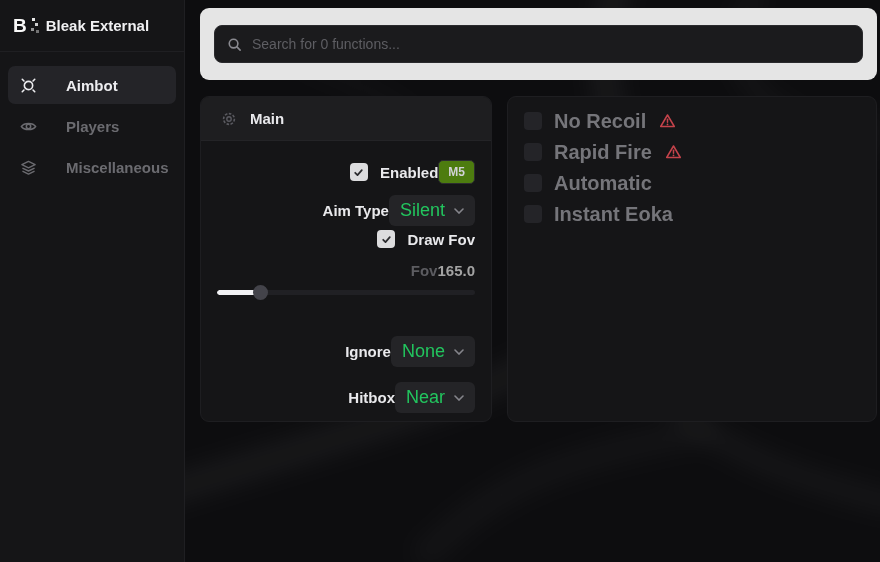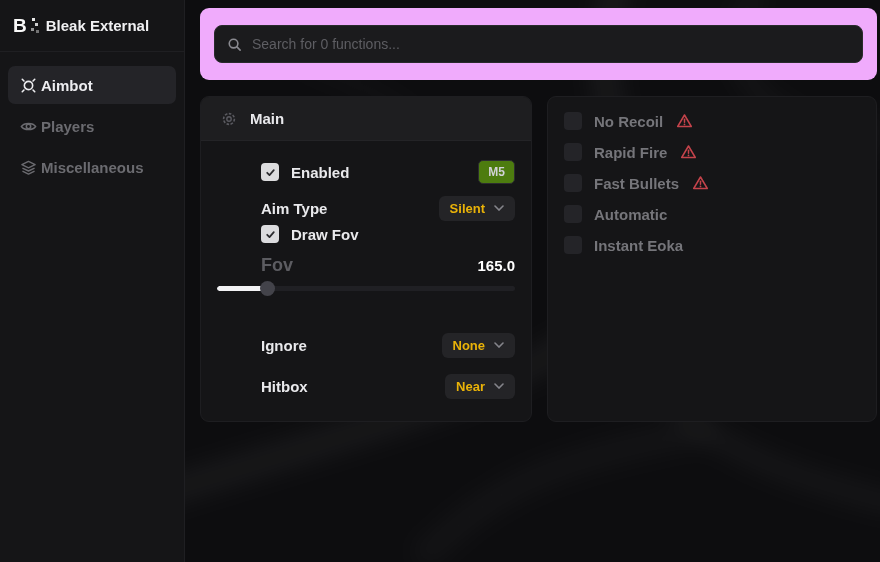--- a/index.html
+++ b/index.html
@@ -27,65 +27,65 @@
     line-height:1; padding-right:6px;
   }
   .logo::after {
     content:''; position:absolute; width:3px; height:3px; background:#e8e8e8;
     right:-2px; top:2px;
     box-shadow:3px 5px 0 #cfcfcf, -1px 10px 0 rgba(255,255,255,.55), 4px 12px 0 rgba(255,255,255,.4);
   }
   .app-title { font-size:15px; font-weight:700; color:#f0f0f2; }
   .nav { padding:14px 8px; display:flex; flex-direction:column; gap:3px; }
   .nav-item {
-    height:38px; border-radius:7px; display:flex; align-items:center; gap:4px;
+    height:38px; border-radius:7px; display:flex; align-items:center; gap:29px;
     padding:0 12px; color:#6b6b70; font-weight:600; font-size:15px; cursor:pointer;
   }
   .nav-item.active { background:#242428; color:#ededf0; }
   .nav-item .icon { display:flex; }
 
   
   .content { position:absolute; left:186px; top:0; right:0; bottom:0; z-index:1; }
 
   .search-panel {
     position:absolute; top:8px; left:14px; right:3px; height:72px;
-    background:#f0abfc; border-radius:9px; padding:17px 14px;
+    background:#e5e5e5; border-radius:9px; padding:17px 14px;
   }
   .search-box {
     height:38px; background:#1b1b1d; border:1px solid #2a2a2d; border-radius:8px;
     display:flex; align-items:center; gap:10px; padding:0 12px;
   }
   .search-box svg { flex:none; }
   .search-box input {
     flex:1; background:transparent; border:none; outline:none;
     color:#a9a9ae; font-size:14px; font-family:"Liberation Sans", sans-serif;
   }
   .search-box input::placeholder { color:#5e5e63; }
 
   .panels { position:absolute; top:96px; left:14px; right:3px; display:flex; gap:15px; }
   .panel {
     background:var(--panel, #151517); border-radius:9px; overflow:hidden;
     border:1px solid #1e1e21; height:326px;
   }
-  .panel.main-panel { width:332px; flex:none; }
+  .panel.main-panel { width:292px; flex:none; }
   .panel.other-panel { flex:1; }
   .panel-header {
     height:44px; background:var(--panel-header, #1e1e20);
     display:flex; align-items:center; gap:13px; padding:0 20px;
     border-bottom:1px solid #242427;
   }
   .panel-title { font-size:15px; font-weight:600; color:#e9e9ec; }
   .panel-body { padding:12px 16px 16px; }
 
   
-  .row { display:flex; align-items:center; justify-content:space-between; min-height:26px;padding-left:44px; }
+  .row { display:flex; align-items:center; justify-content:flex-end; min-height:26px;padding-left:44px; }
   .row-left { display:flex; align-items:center; gap:12px; }
   .lbl { font-size:15px; font-weight:600; color:#e9e9ec; }
-  .lbl-dim { font-size:18px; font-weight:600; color:#5c5c61; }
-  .val { font-size:15px; font-weight:700; color:#ffffff; }
+  .lbl-dim { font-size:15px; font-weight:600; color:#5c5c61; }
+  .val { font-size:15px; font-weight:700; color:#a3a3a3; }
 
   .r-enabled { margin:6px 0 10px; }
   .r-aimtype { }
   .r-drawfov { margin-bottom:8px; }
   .r-fov { margin-bottom:4px; min-height:20px; }
   .r-slider { margin-bottom:12px; }
   .r-ignore { margin-bottom:15px;margin-top:36px; }
 
   
   .checkbox {
@@ -98,38 +98,38 @@
 
   
   .keybind {
     background:#4d7c0f; border:1px solid #2c2c30; border-radius:5px;
     padding:4px 9px; font-size:12px; font-weight:700; color:#d2d2d7; cursor:pointer;
   }
   .dropdown {
     display:flex; align-items:center; gap:9px; background:#242427;
     border-radius:6px; padding:5px 11px; cursor:pointer;
   }
-  .dropdown .dd-value { font-size:13px; font-weight:700; color:#eab308; }
+  .dropdown .dd-value { font-size:18px; font-weight:400; color:#22c55e; }
 
   
   .slider { position:relative; height:16px; cursor:pointer; }
   .slider-track {
     position:absolute; left:0; right:0; top:6px; height:5px;
     border-radius:3px; background:#202024; overflow:hidden;
   }
   .slider-fill { height:100%; background:#f2f2f4; border-radius:3px; }
   .slider-thumb {
     position:absolute; top:1px; width:15px; height:15px; margin-left:-8px;
     border-radius:50%; background:#43434a;
   }
 
   
   .o-row { display:flex; align-items:center; gap:12px; height:24px; margin:0 0 7px; }
   .o-row:first-child { margin-top:0; }
-  .o-lbl { font-size:15px; font-weight:600; color:#75757a; }
+  .o-lbl { font-size:20px; font-weight:600; color:#75757a; }
   .warning-icon { display:flex; margin-left:1px; }
 </style>
 </head>
 <body>
 
 <div class="app">
 
   <svg class="smoke" width="880" height="562">
     <defs>
         <filter id="b" x="-50%" y="-50%" width="200%" height="200%">
@@ -303,47 +303,34 @@
             <span class="o-lbl">Rapid Fire</span>
             <span class="warning-icon">
               <svg width="17" height="16" viewBox="0 0 17 16" fill="none">
                   <path d="M8.5 2 L15.3 13.5 H1.7 Z" stroke="var(--accent-red,#c4434b)" stroke-width="1.5" stroke-linejoin="round"></path>
                   <path d="M8.5 6.3 V9.3" stroke="var(--accent-red,#c4434b)" stroke-width="1.5" stroke-linecap="round"></path>
                   <circle cx="8.5" cy="11.4" r="0.9" fill="var(--accent-red,#c4434b)"></circle>
                 </svg>
             </span>
           </div>
 
+
+
           <div class="o-row">
             <span class="checkbox">
               
             </span>
-            <span class="o-lbl">Fast Bullets</span>
-            <span class="warning-icon">
-              <svg width="17" height="16" viewBox="0 0 17 16" fill="none">
-                  <path d="M8.5 2 L15.3 13.5 H1.7 Z" stroke="var(--accent-red,#c4434b)" stroke-width="1.5" stroke-linejoin="round"></path>
-                  <path d="M8.5 6.3 V9.3" stroke="var(--accent-red,#c4434b)" stroke-width="1.5" stroke-linecap="round"></path>
-                  <circle cx="8.5" cy="11.4" r="0.9" fill="var(--accent-red,#c4434b)"></circle>
-                </svg>
-            </span>
-          </div>
-
+            <span class="o-lbl">Automatic</span>
+
+          </div>
 
           <div class="o-row">
             <span class="checkbox">
               
             </span>
-            <span class="o-lbl">Automatic</span>
-
-          </div>
-
-          <div class="o-row">
-            <span class="checkbox">
-              
-            </span>
             <span class="o-lbl">Instant Eoka</span>
 
           </div>
 
         </div>
       </section>
 
     </div>
   </main>
 </div>

